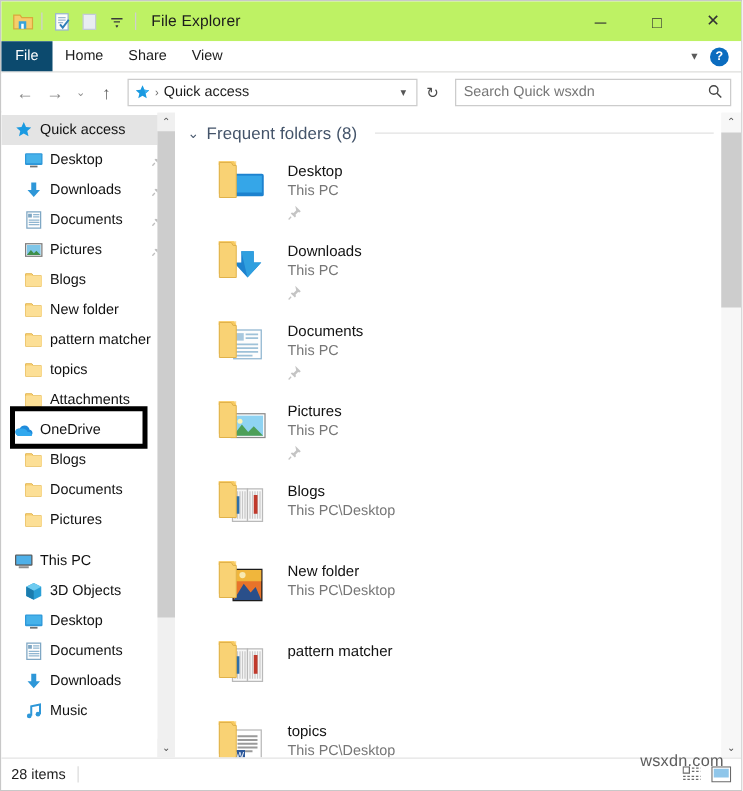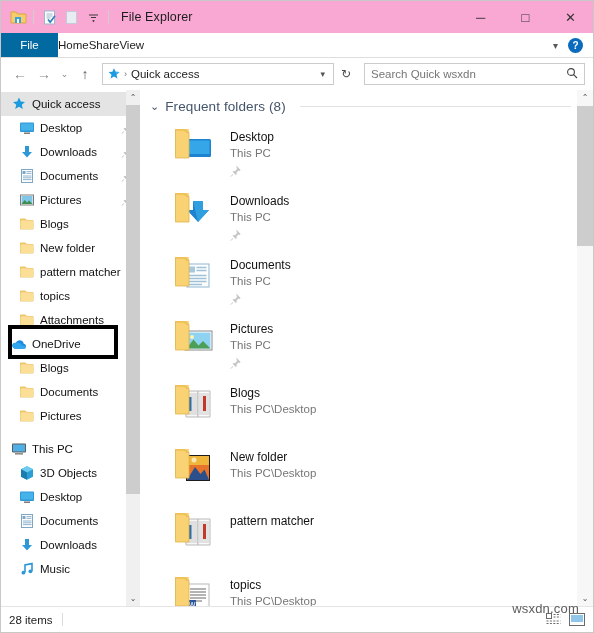--- a/index.html
+++ b/index.html
@@ -15,21 +15,21 @@
     position: relative;
     width: 594px; height: 633px;
     background: #ffffff;
     border: 1px solid #c8c8c8;
     overflow: hidden;
   }
 
   
   .titlebar {
     position: absolute; top: 0; left: 0; right: 0; height: 32px;
-    background: #f9a8d4;
+    background: #bef264;
     display: flex; align-items: center;
   }
   .qat { display: flex; align-items: center; gap: 0px; padding-left: 6px; }
   .qat-ico {
     width: 22px; height: 22px; display: inline-flex;
     align-items: center; justify-content: center;
   }
   .sep { width: 1px; height: 14px; background: #cfcfcf; margin: 0 4px; }
   .title-text {
     font-size: 12.5px; color: #1c1c1c; margin-left: 8px;
@@ -41,26 +41,26 @@
     justify-content: center; color: #333; font-size: 13px;
   }
 
   
   .ribbon {
     position: absolute; top: 32px; left: 0; right: 0; height: 25px;
     background: #ffffff; display: flex; align-items: stretch;
     border-bottom: 1px solid #dededc;
   }
   .tab-file {
-    width: 57px; background: #0369a1; color: #ffffff;
+    width: 41px; background: #0c4a6e; color: #ffffff;
     display: flex; align-items: center; justify-content: center;
     font-size: 11.5px;
   }
   .tab {
-    padding: 0 0; display: flex; align-items: center;
+    padding: 0 10px; display: flex; align-items: center;
     font-size: 11.5px; color: #1c1c1c;
   }
   .ribbon-right {
     margin-left: auto; display: flex; align-items: center;
     gap: 2px; padding-right: 6px;
   }
   .chev-min { color: #5a5a5a; font-size: 10px; padding: 0 8px; }
   .help-ico {
     width: 15px; height: 15px; border-radius: 50%;
     background: #0b6cbf; color: #fff; font-size: 10px; font-weight: bold;

